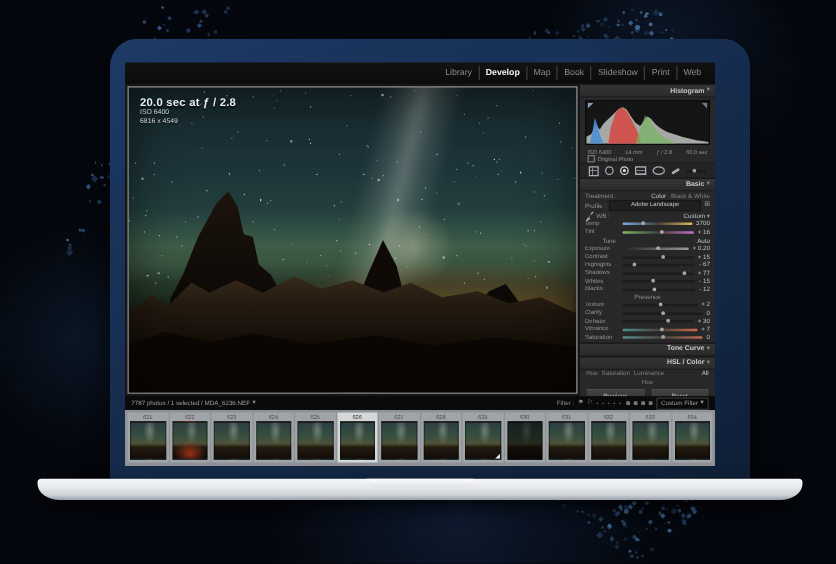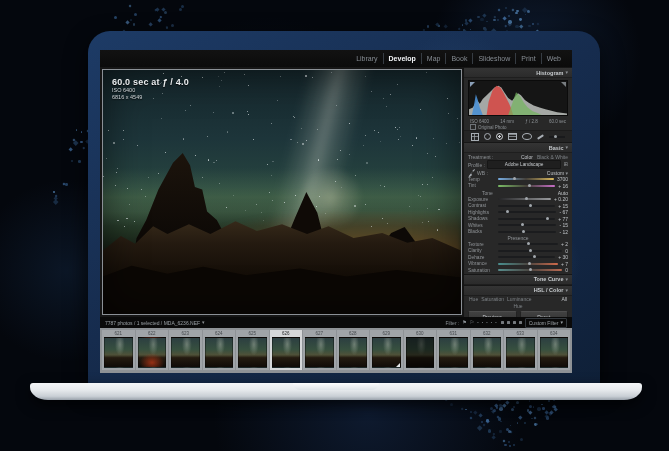--- a/index.html
+++ b/index.html
@@ -616,21 +616,21 @@
               <i class="star" style="left: 6.5%; top: 60.6%; width: 1.6px; height: 1.6px; opacity: 0.67;"></i>
               <i class="star" style="left: 75.6%; top: 24.5%; width: 1.6px; height: 1.6px; opacity: 0.68;"></i>
             </div>
           <div class="mill-left"></div>
           <div class="tower-right"></div>
           <div class="shed-right"></div>
           <div class="ground"></div>
           <div class="ground2"></div>
           <div class="vignette"></div>
           <div class="photo-info">
-            <div class="pi-main">60.0 sec at ƒ / 4.0</div>
+            <div class="pi-main">20.0 sec at ƒ / 2.8</div>
             <div class="pi-sub">ISO 6400</div>
             <div class="pi-sub">6816 x 4549</div>
           </div>
         </div>
 
         <div class="panel">
 
           <div class="p-header">
             <span>Histogram</span>
             <span class="tri">▾</span>

